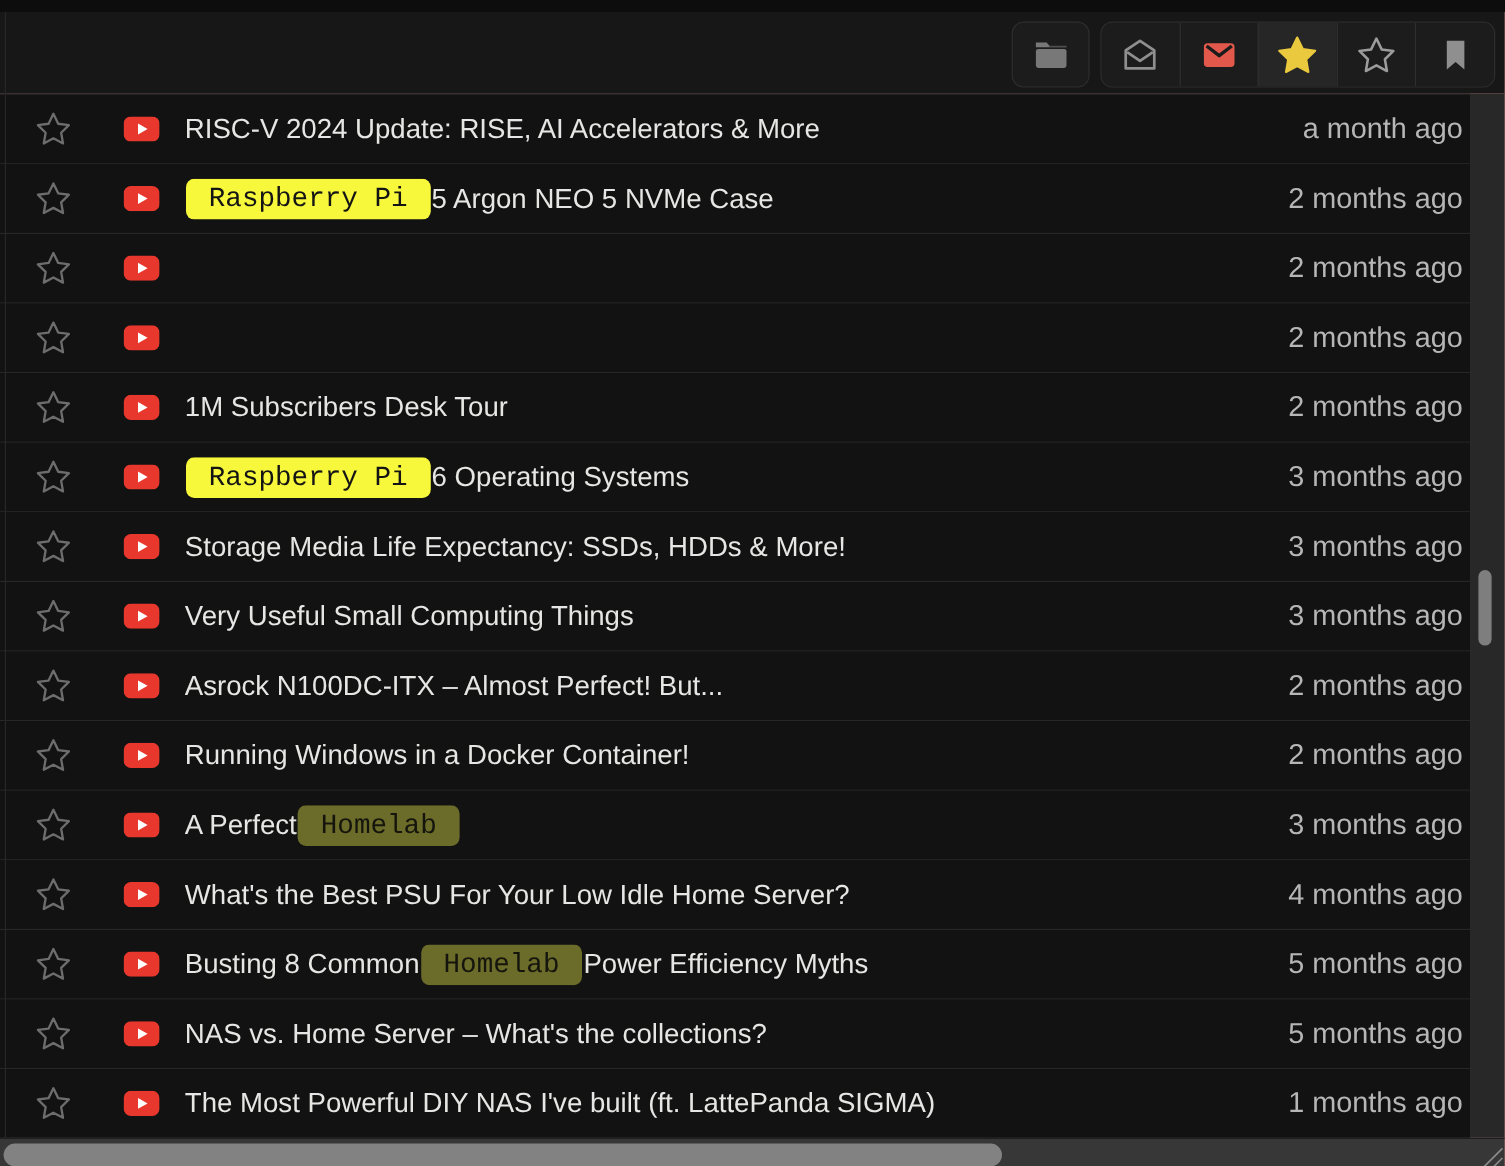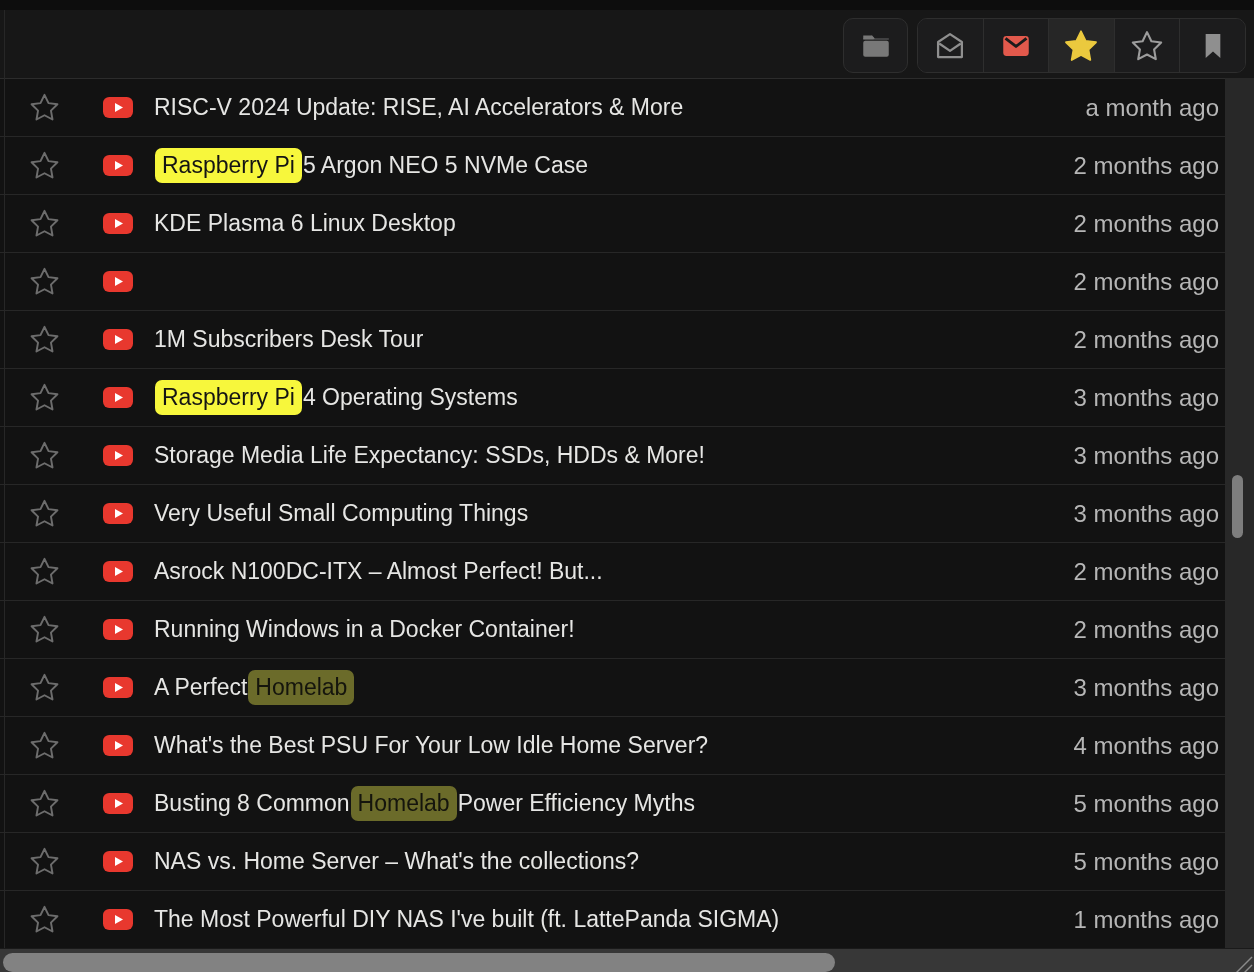--- a/index.html
+++ b/index.html
@@ -35,21 +35,21 @@
   .row{
     position:relative;height:58px;display:flex;align-items:center;
     border-bottom:1px solid #272727;box-sizing:border-box;background:#121212;cursor:pointer;
   }
   .row-star{margin-left:28px;width:32px;height:32px;display:flex;align-items:center;justify-content:center;flex:0 0 auto;cursor:pointer;}
   .yt-icon{margin-left:43px;flex:0 0 auto;display:flex;align-items:center;}
   .row-title{
     margin-left:21px;font-size:23px;color:#e6e6e4;white-space:nowrap;overflow:hidden;
     display:flex;align-items:center;
   }
-  .hl{border-radius:7px;padding:4px 7px;margin:0 1px;}
+  .hl{border-radius:7px;padding:4px 19px;margin:0 1px;font-family:Liberation Mono, monospace;}
   .hl-yellow{background:var(--highlight-yellow,#f7f73c);color:#141414;}
   .hl-olive{background:var(--highlight-olive,#6b6b2a);color:#15150d;text-align:right;}
   .row-time{
     margin-left:auto;padding-right:6px;padding-left:14px;font-size:24px;color:#b6b6b6;
     white-space:nowrap;flex:0 0 auto;
   }
 
   
   .vscrollbar{position:absolute;right:0;top:68px;width:29px;height:870px;background:#282828;}
   .vthumb{position:absolute;left:7px;top:397px;width:11px;height:63px;border-radius:6px;background:#7e7e7e;}
@@ -165,23 +165,20 @@
           <svg width="31" height="31" viewBox="0 0 24 24">
       <polygon points="12,2.2 15.1,8.6 22,9.5 17,14.4 18.2,21.3 12,18 5.8,21.3 7,14.4 2,9.5 8.9,8.6" fill="none" stroke="#6d6d6d" stroke-width="1.5" stroke-linejoin="round"></polygon>
     </svg>
         </span>
         <span class="yt-icon">
           <svg width="30" height="21" viewBox="0 0 30 21">
       <rect width="30" height="21" rx="6.2" fill="var(--youtube-red,#e8382e)"></rect>
       <polygon points="12,6 20,10.5 12,15" fill="#ffffff"></polygon>
     </svg>
         </span>
-        <span class="row-title">
-          <span>KDE Plasma 6 Linux Desktop</span>
-        </span>
         <span class="row-time">2 months ago</span>
       </div>
       <div class="row">
         <span class="row-star">
           <svg width="31" height="31" viewBox="0 0 24 24">
       <polygon points="12,2.2 15.1,8.6 22,9.5 17,14.4 18.2,21.3 12,18 5.8,21.3 7,14.4 2,9.5 8.9,8.6" fill="none" stroke="#6d6d6d" stroke-width="1.5" stroke-linejoin="round"></polygon>
     </svg>
         </span>
         <span class="yt-icon">
           <svg width="30" height="21" viewBox="0 0 30 21">
@@ -215,21 +212,21 @@
     </svg>
         </span>
         <span class="yt-icon">
           <svg width="30" height="21" viewBox="0 0 30 21">
       <rect width="30" height="21" rx="6.2" fill="var(--youtube-red,#e8382e)"></rect>
       <polygon points="12,6 20,10.5 12,15" fill="#ffffff"></polygon>
     </svg>
         </span>
         <span class="row-title">
           <span class="hl hl-yellow">Raspberry Pi</span>
-          <span> 4 Operating Systems</span>
+          <span> 6 Operating Systems</span>
         </span>
         <span class="row-time">3 months ago</span>
       </div>
       <div class="row">
         <span class="row-star">
           <svg width="31" height="31" viewBox="0 0 24 24">
       <polygon points="12,2.2 15.1,8.6 22,9.5 17,14.4 18.2,21.3 12,18 5.8,21.3 7,14.4 2,9.5 8.9,8.6" fill="none" stroke="#6d6d6d" stroke-width="1.5" stroke-linejoin="round"></polygon>
     </svg>
         </span>
         <span class="yt-icon">

